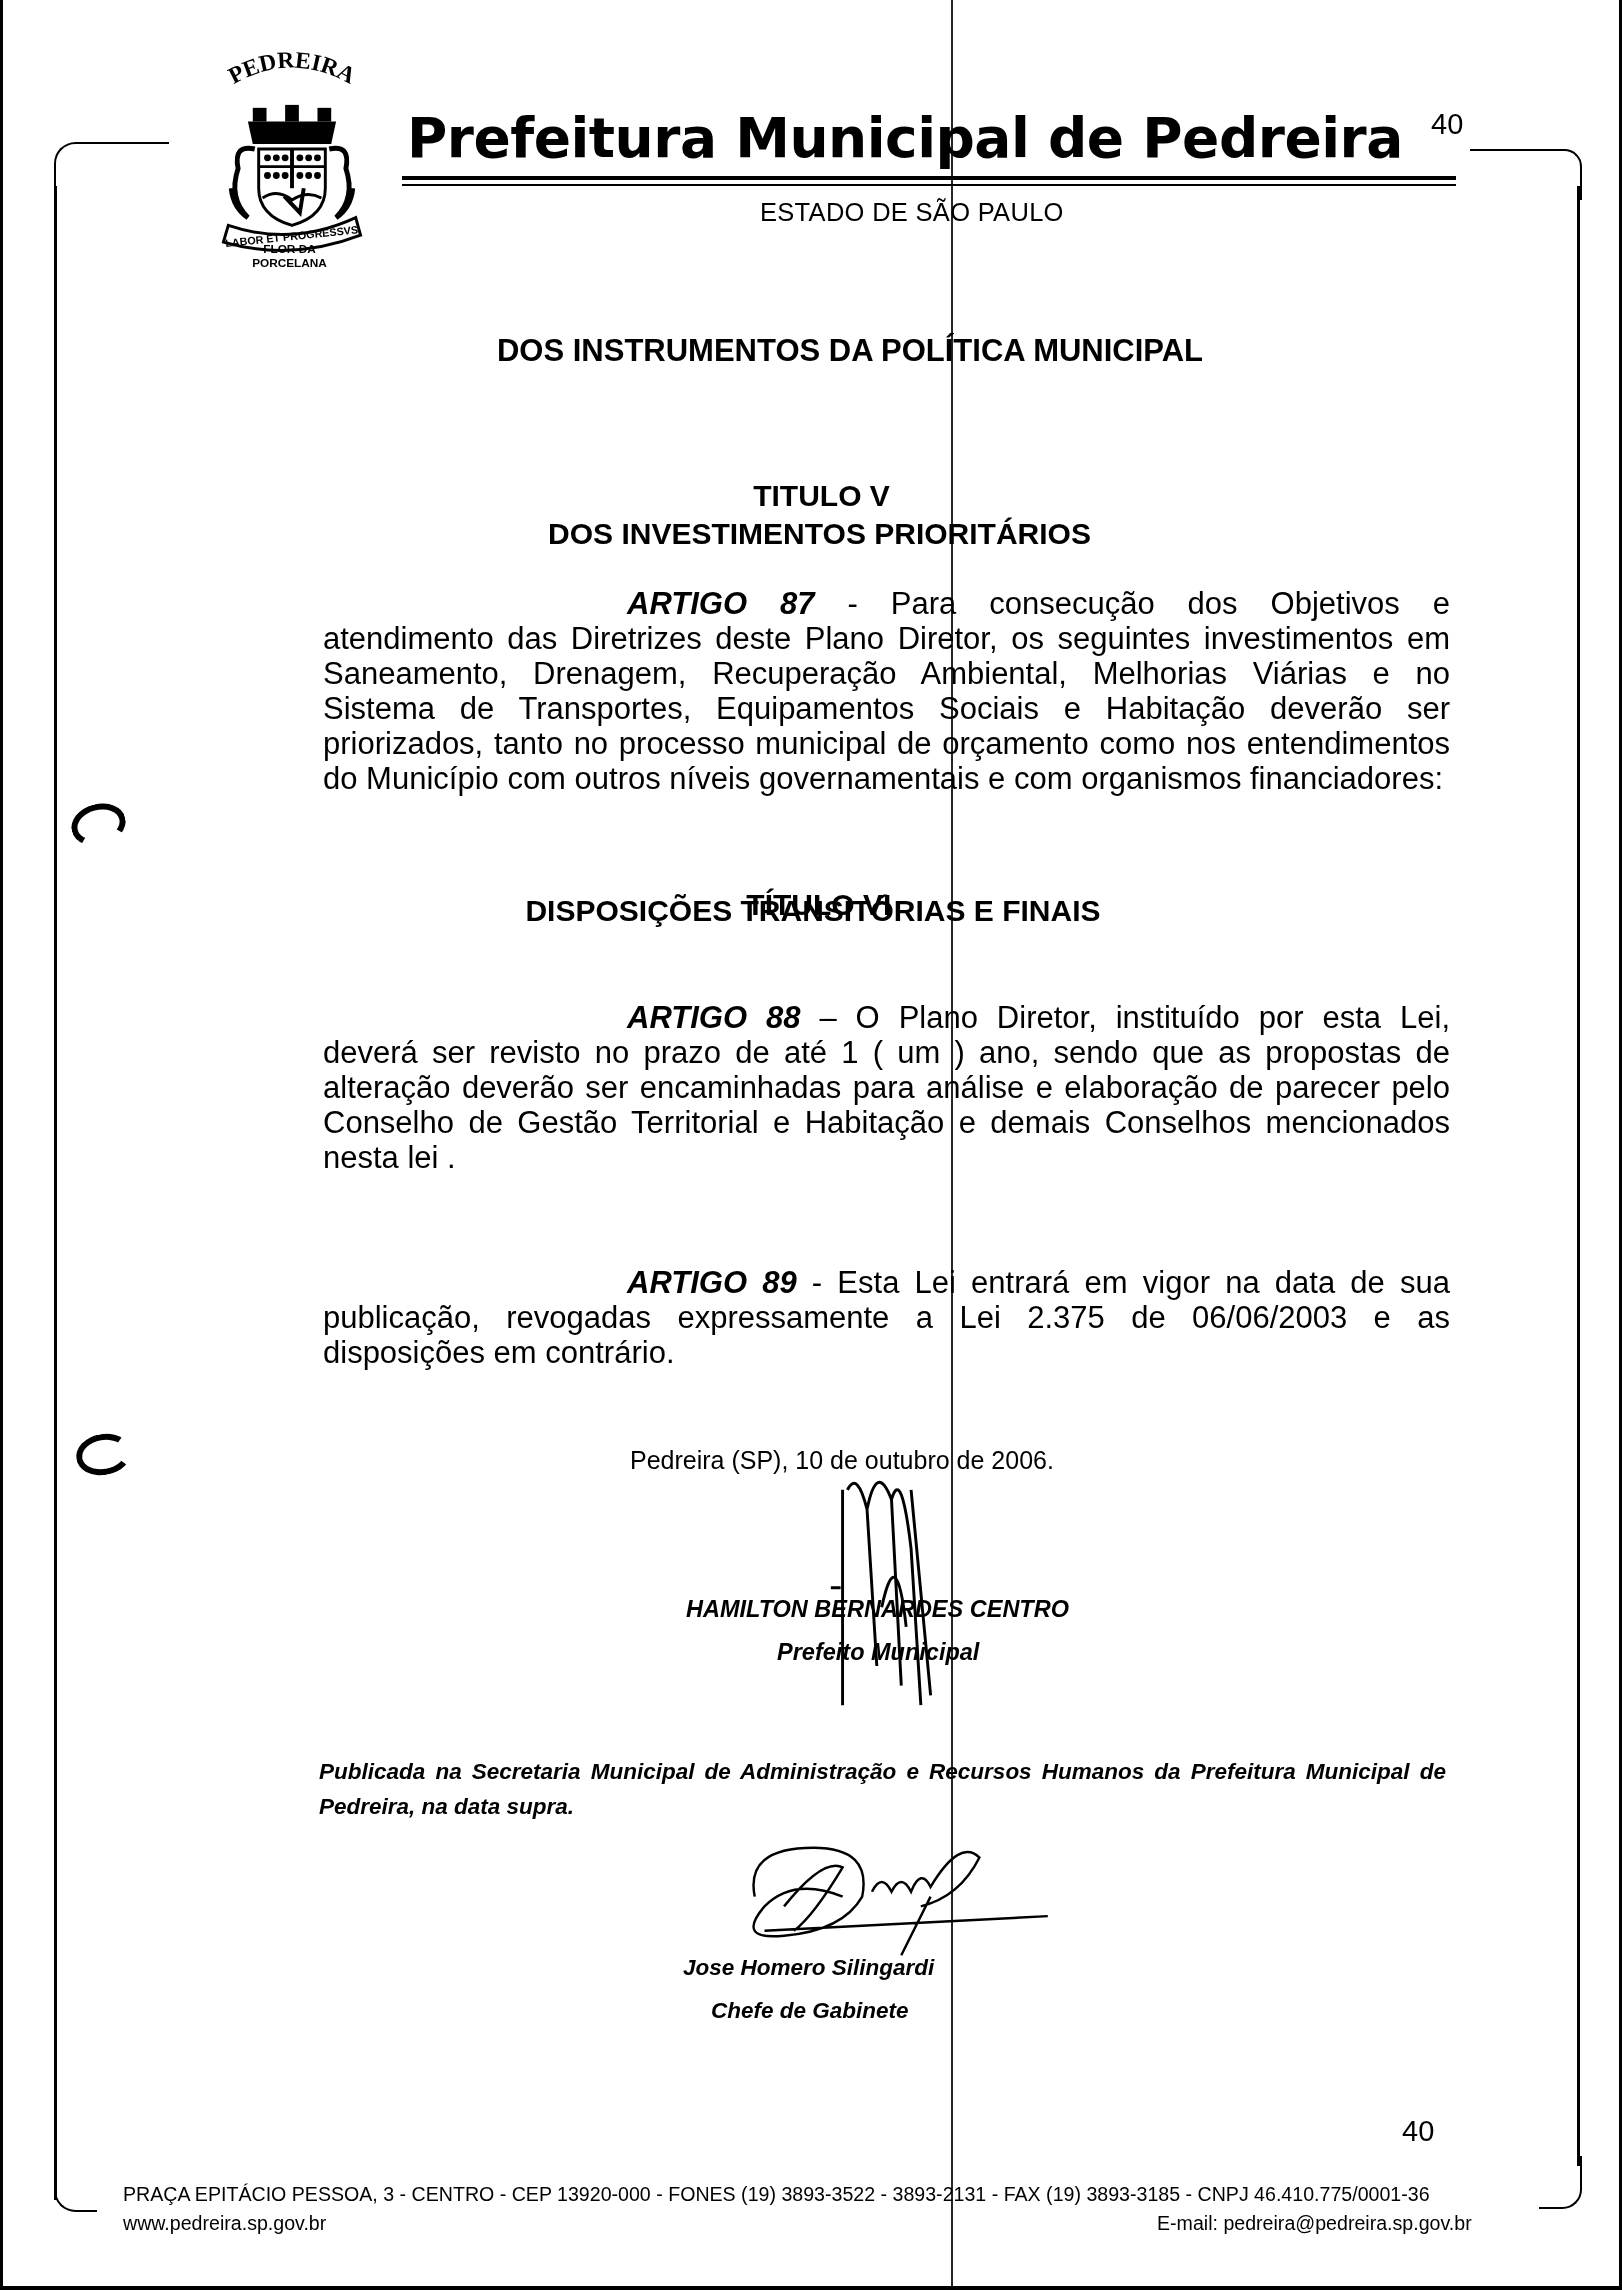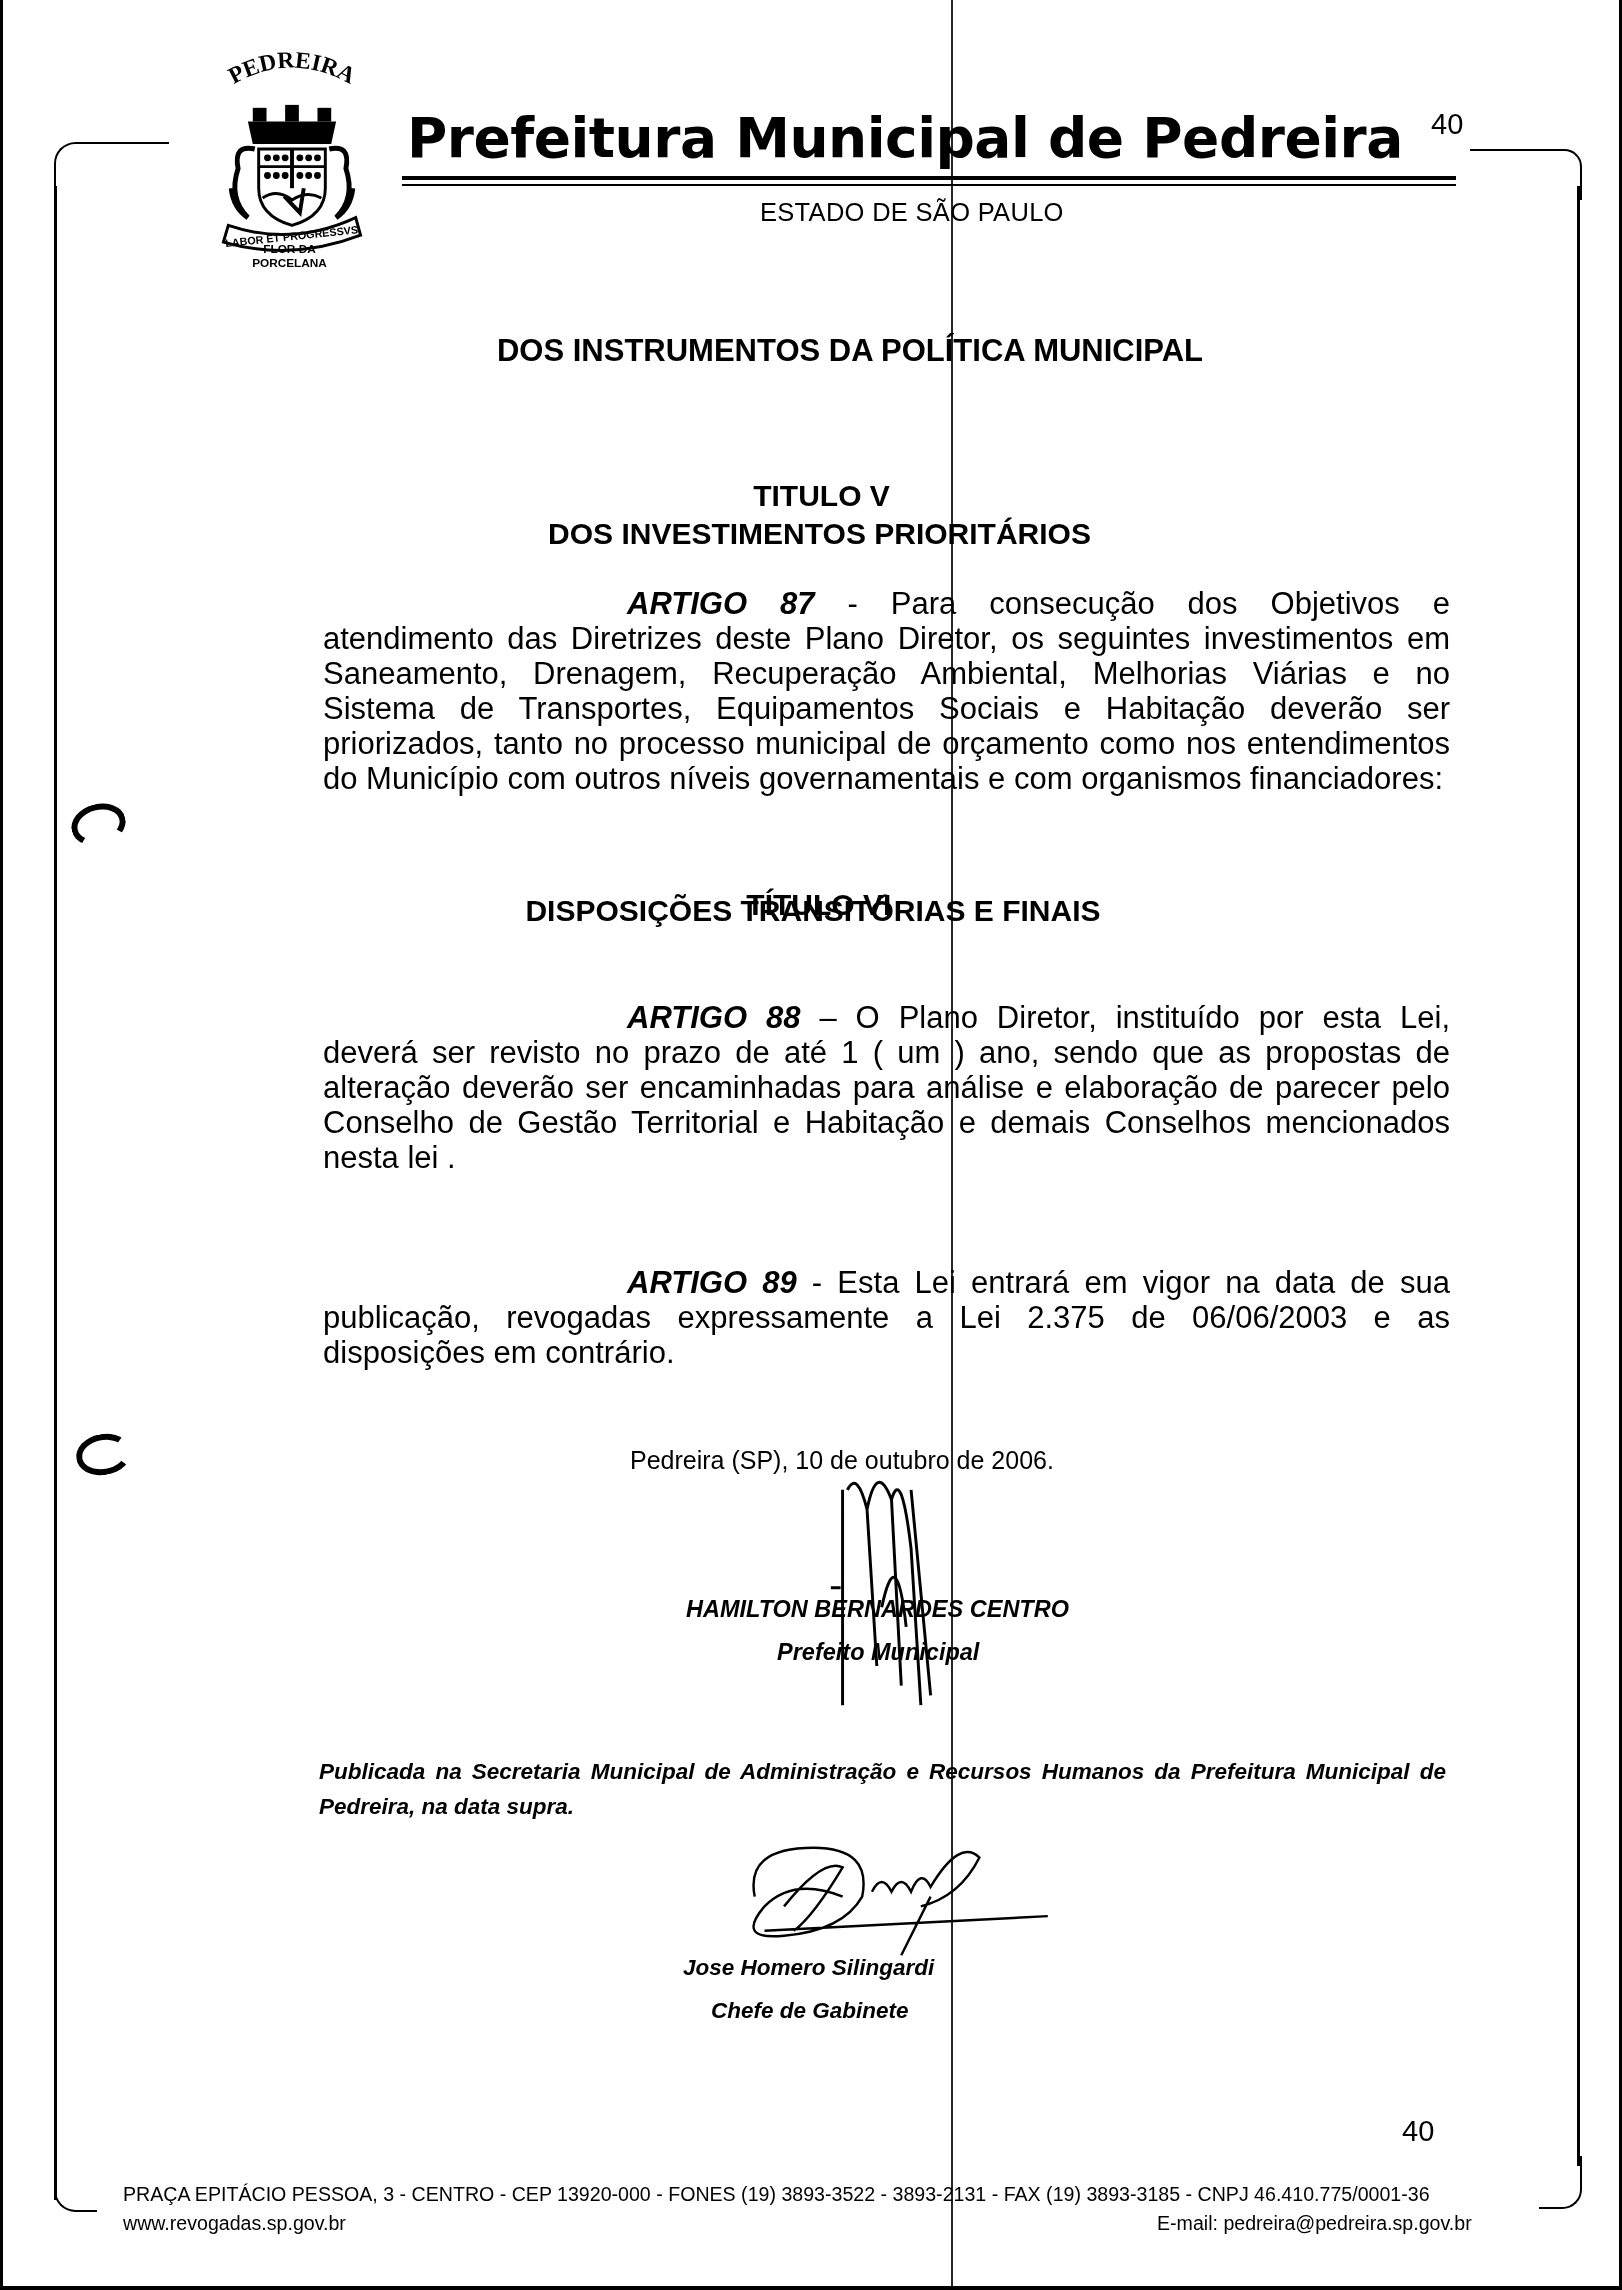--- a/index.html
+++ b/index.html
@@ -162,17 +162,17 @@
 
 <svg class="abs" style="left:725px; top:1838px;" width="333" height="127" viewBox="0 0 340 130">
   <path d="M30,60 Q20,10 90,10 Q150,10 140,60 Q120,95 60,100 Q10,105 40,70 Q70,40 120,60 M60,70 Q100,20 120,30 Q90,80 70,95 M150,55 Q160,35 170,55 Q180,35 190,55 Q200,30 210,50 Q240,0 260,20 Q240,60 200,70 M40,95 L330,80 M210,60 L180,120" fill="none" stroke="#000" stroke-width="2.5"></path>
 </svg>
 <div class="abs chief-name">Jose Homero Silingardi</div>
 <div class="abs chief-role">Chefe de Gabinete</div>
 
 <div class="abs page-number">40</div>
 
 <div class="abs footer-address">PRAÇA EPITÁCIO PESSOA, 3 - CENTRO - CEP 13920-000 - FONES (19) 3893-3522 - 3893-2131 - FAX (19) 3893-3185 - CNPJ 46.410.775/0001-36</div>
-<div class="abs footer-site">www.revogadas.sp.gov.br</div>
+<div class="abs footer-site">www.pedreira.sp.gov.br</div>
 <div class="abs footer-email">E-mail: pedreira@pedreira.sp.gov.br</div>
 
 <div class="abs scan-fold-line"></div>
 
 
 </body></html>

